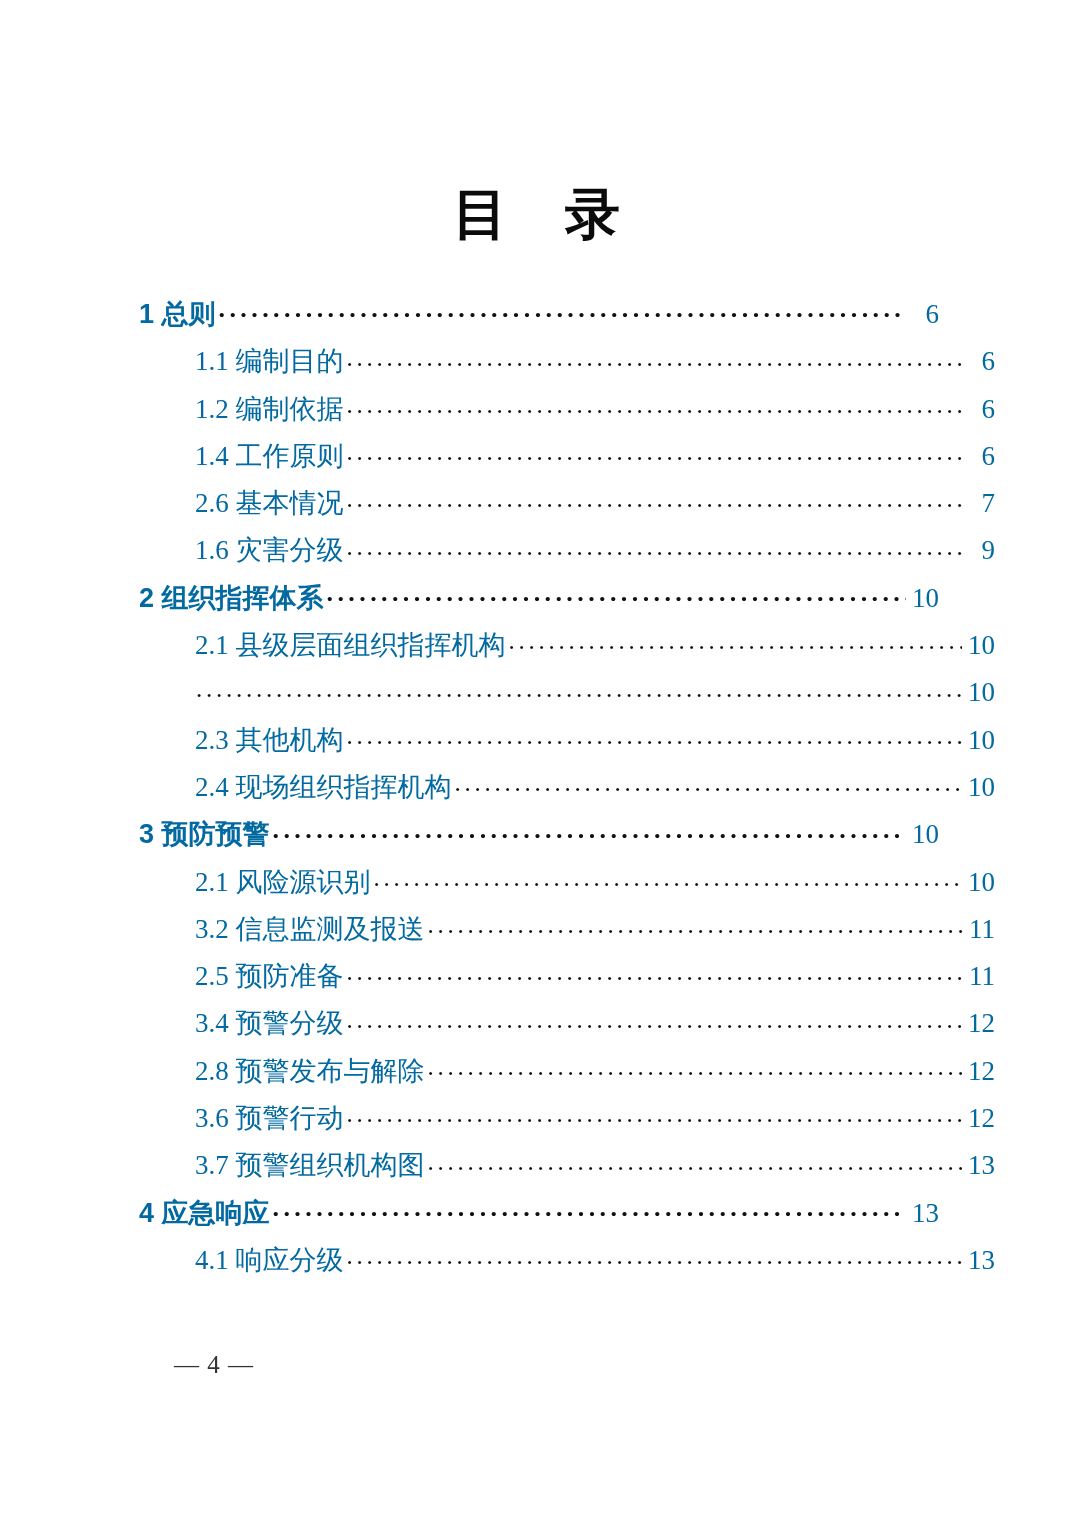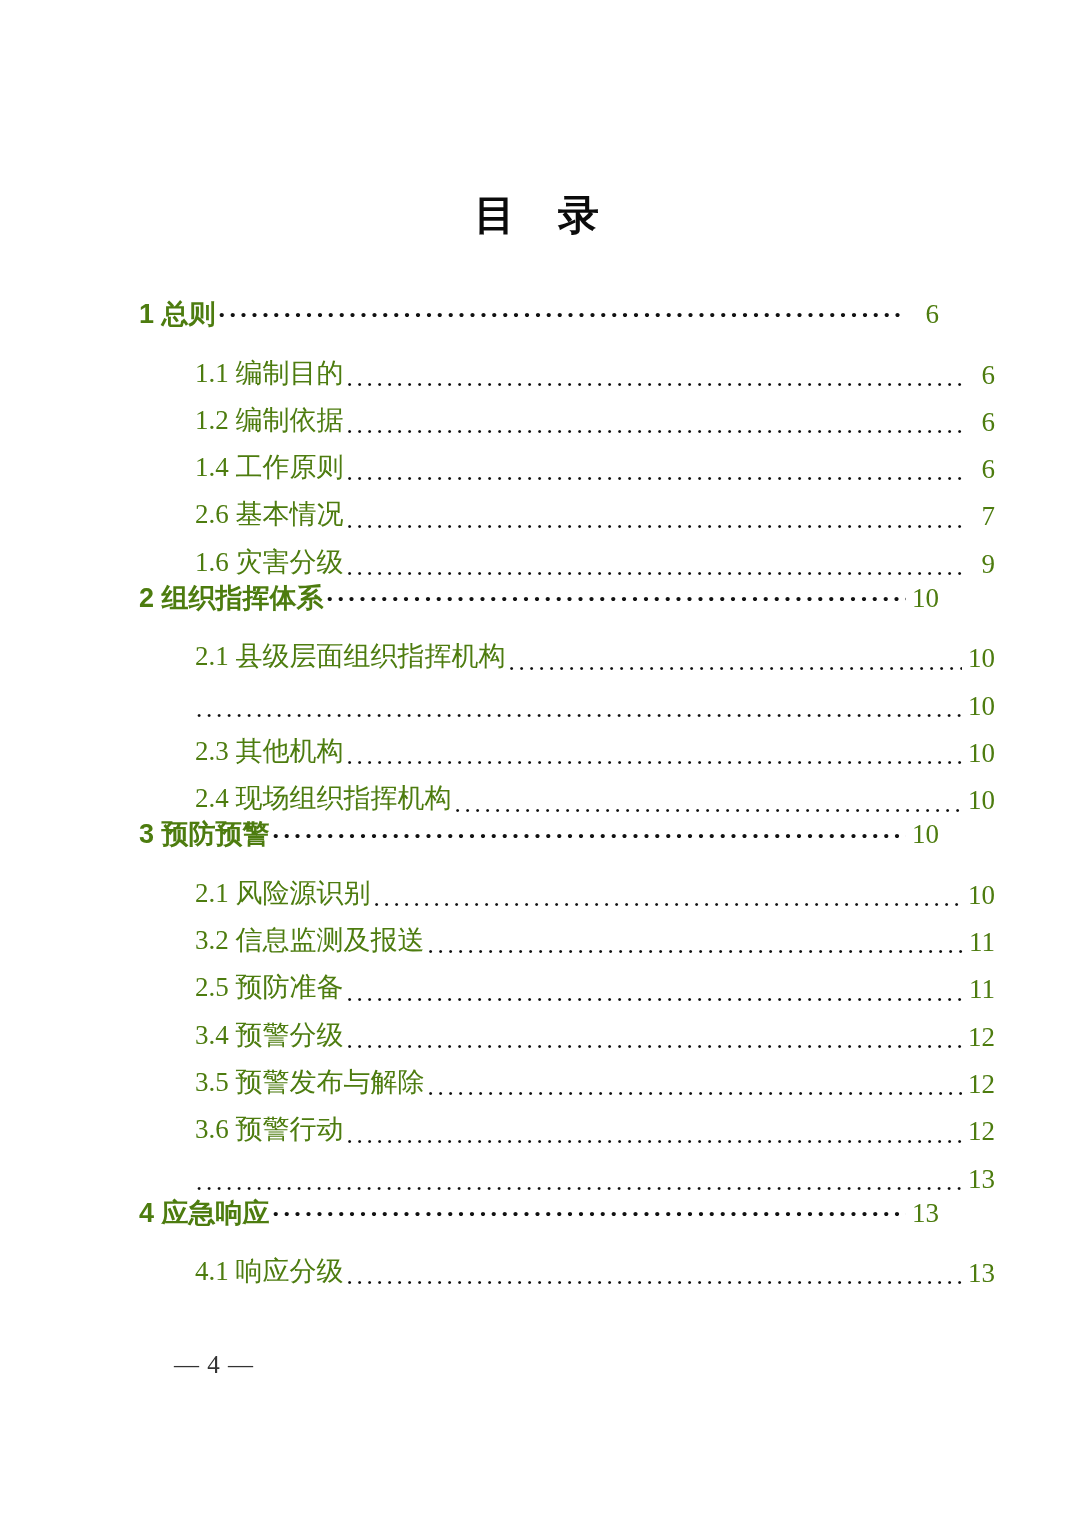--- a/index.html
+++ b/index.html
@@ -27,41 +27,41 @@
 
   
   .doc-title {
     position: absolute;
     top: 186px;
     left: 0;
     width: 1074px;
     text-align: center;
     font-family: "Liberation Serif", "DejaVu Serif", serif;
     font-weight: 700;
-    font-size: 41px;
+    font-size: 55px;
     line-height: 58px;
     letter-spacing: 0.02em;
     color: #0b0b0b;
     white-space: pre;
   }
 
   
   .toc {
     position: absolute;
     top: 296px;
     left: 139px;
     width: 800px;
   }
 
   .toc-entry {
     display: flex;
     align-items: baseline;
     width: 100%;
     height: 47.3px;
-    color: #4d7c0f;
+    color: #0369a1;
     white-space: nowrap;
   }
 
   .toc-entry .label {
     flex: 0 0 auto;
     padding-right: 2px;
   }
 
   .toc-entry .leader {
     flex: 1 1 auto;
@@ -112,21 +112,20 @@
     font-size: 26px;
     letter-spacing: -0.3px;
   }
 
   
   .toc-entry.lvl2 {
     margin-left: 56px;
     font-family: "Liberation Serif", "DejaVu Serif", serif;
     font-weight: 400;
     font-size: 27px;
-    align-items: flex-end;
   }
   .toc-entry.lvl2 .pageno {
     font-size: 27px;
   }
 
   
   .toc-entry.tight .pageno {
     padding-left: 0;
   }
   .toc-entry.tight .leader {
@@ -227,30 +226,31 @@
         <span class="label">2.5 预防准备</span>
         <span class="leader"></span>
         <span class="pageno">11</span>
       </div>
       <div class="toc-entry lvl2">
         <span class="label">3.4 预警分级</span>
         <span class="leader"></span>
         <span class="pageno">12</span>
       </div>
       <div class="toc-entry lvl2">
-        <span class="label">3.5 预警发布与解除</span>
+        <span class="label">2.8 预警发布与解除</span>
         <span class="leader"></span>
         <span class="pageno">12</span>
       </div>
       <div class="toc-entry lvl2">
         <span class="label">3.6 预警行动</span>
         <span class="leader"></span>
         <span class="pageno">12</span>
       </div>
       <div class="toc-entry lvl2">
+        <span class="label">3.7 预警组织机构图</span>
         <span class="leader"></span>
         <span class="pageno">13</span>
       </div>
       <div class="toc-entry lvl1">
         <span class="label">4 应急响应</span>
         <span class="leader"></span>
         <span class="pageno">13</span>
       </div>
       <div class="toc-entry lvl2">
         <span class="label">4.1 响应分级</span>

